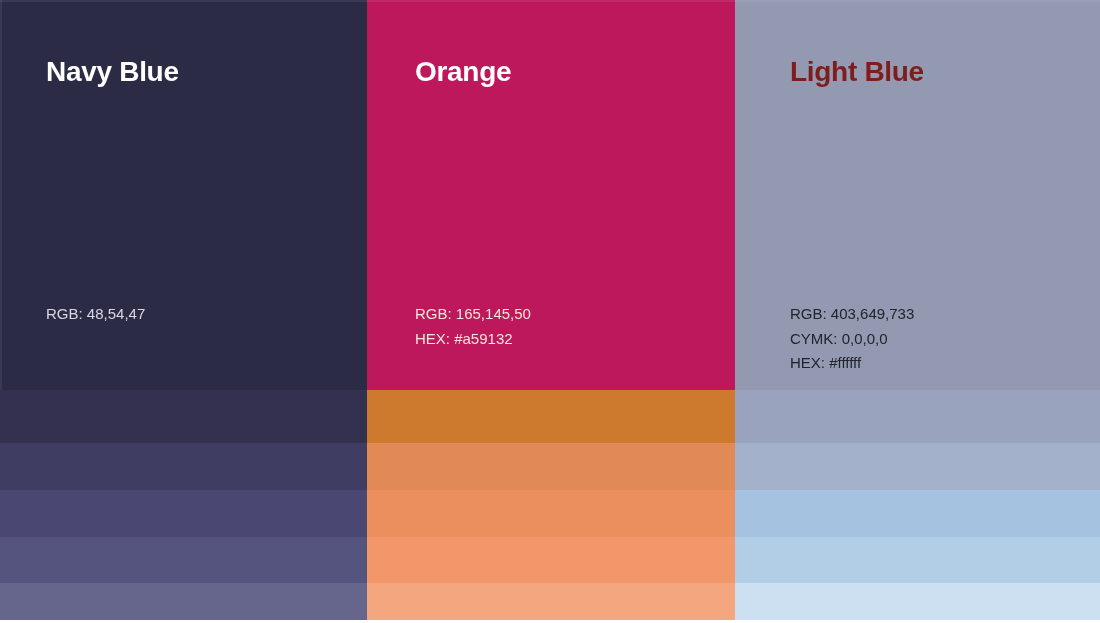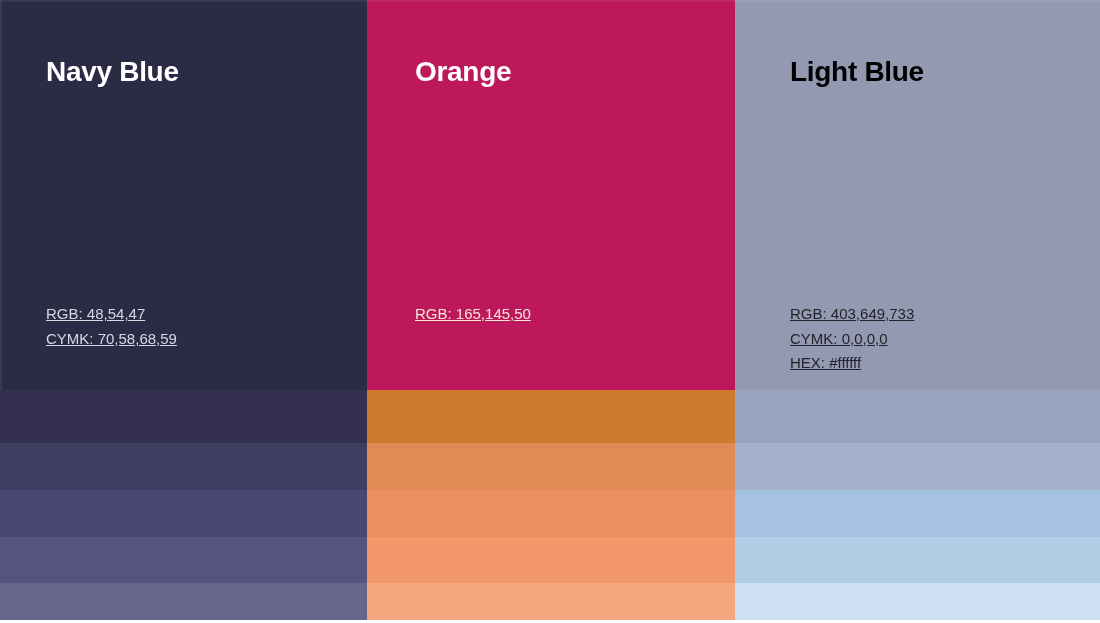--- a/index.html
+++ b/index.html
@@ -40,21 +40,20 @@
   #column-orange .swatch-title { left: 48px; }
   #column-light  .swatch-title { left: 55px; }
 
   .swatch-specs {
     position: absolute;
     top: 302px;
     left: 46px;
     font-size: 15px;
     line-height: 24.5px;
     white-space: nowrap;
-    text-decoration: underline;
   }
   #column-orange .swatch-specs { left: 48px; }
   #column-light  .swatch-specs { left: 55px; }
 
   .spec-line { display: block; }
 
   
   .tint-band {
     position: absolute;
     box-sizing: border-box;
@@ -94,33 +93,33 @@
 </style>
 </head>
 <body style="background: rgb(255, 255, 255);">
 
 <div id="palette-board">
 
   <div class="swatch-column" id="column-navy" style="background: rgb(43, 43, 70);">
     <div class="swatch-title" style="color: rgb(255, 255, 255);">Navy Blue</div>
     <div class="swatch-specs" style="color: rgb(216, 216, 226);">
       <span class="spec-line">RGB: 48,54,47</span>
-      <span class="spec-line">CYMK: 70,58,68,59</span>
     </div>
   </div>
 
   <div class="swatch-column" id="column-orange" style="background: #be185d;">
     <div class="swatch-title" style="color: rgb(255, 255, 255);">Orange</div>
     <div class="swatch-specs" style="color: rgb(246, 230, 214);">
       <span class="spec-line">RGB: 165,145,50</span>
+      <span class="spec-line">HEX: #a59132</span>
     </div>
   </div>
 
   <div class="swatch-column" id="column-light" style="background: rgb(146, 153, 176);">
-    <div class="swatch-title" style="color: #000000;">Light Blue</div>
+    <div class="swatch-title" style="color: #7f1d1d;">Light Blue</div>
     <div class="swatch-specs" style="color: rgb(35, 35, 43);">
       <span class="spec-line">RGB: 403,649,733</span>
       <span class="spec-line">CYMK: 0,0,0,0</span>
       <span class="spec-line">HEX: #ffffff</span>
     </div>
   </div>
 
   <div class="tint-band tint-col-navy tint-row-1" style="background: rgb(52, 49, 80);"></div>
   <div class="tint-band tint-col-navy tint-row-2" style="background: rgb(63, 61, 97);"></div>
   <div class="tint-band tint-col-navy tint-row-3" style="background: rgb(74, 72, 114);"></div>

